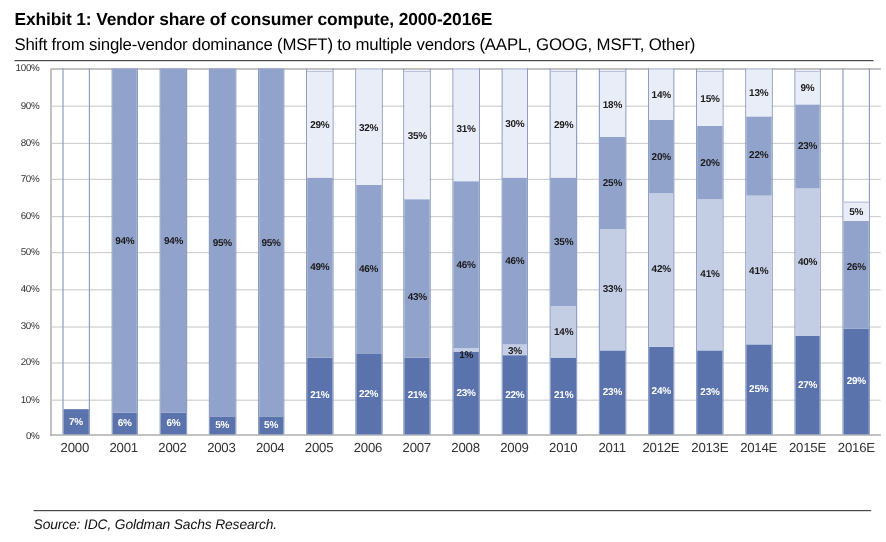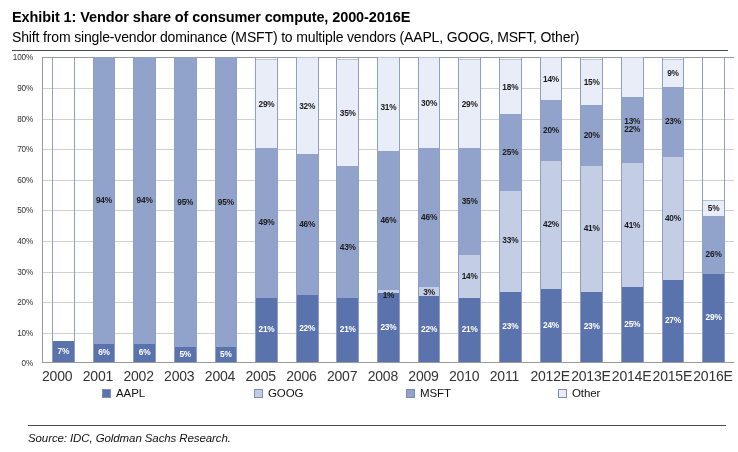--- a/index.html
+++ b/index.html
@@ -142,22 +142,22 @@
 
   .x-axis {
     position: absolute;
     left: 42px;
     right: 4px;
     top: 307px;
     display: flex;
   }
   .x-tick {
     flex: 1 1 0;
-    text-align: left;
-    font-size: 14px;
+    text-align: center;
+    font-size: 11px;
     color: #333;
     letter-spacing: -0.2px;
     padding-top: 4px;
     white-space: nowrap;
   }
 
   
   .legend {
     position: absolute;
     left: 42px;
@@ -435,21 +435,21 @@
               <div class="seg seg-aapl" style="height: 76.5px;">
                 <span class="seg-label light" style="top: 33.25px;">25%</span>
               </div>
               <div class="seg seg-goog" style="height: 125.46px;">
                 <span class="seg-label dark" style="top: 57.73px;">41%</span>
               </div>
               <div class="seg seg-msft" style="height: 67.32px;">
                 <span class="seg-label dark" style="top: 28.66px;">22%</span>
               </div>
               <div class="seg seg-other" style="height: 39.78px;">
-                <span class="seg-label dark" style="top: 14.89px; margin-top: 44px;">13%</span>
+                <span class="seg-label dark" style="top: 14.89px;">13%</span>
               </div>
             </div>
           </div>
           <div class="bar-col">
             <div class="bar">
               <div class="seg seg-aapl" style="height: 82.62px;">
                 <span class="seg-label light" style="top: 36.31px;">27%</span>
               </div>
               <div class="seg seg-goog" style="height: 122.4px;">
                 <span class="seg-label dark" style="top: 56.2px;">40%</span>
@@ -460,21 +460,21 @@
               <div class="seg seg-other" style="height: 27.54px;">
                 <span class="seg-label dark" style="top: 8.77px;">9%</span>
               </div>
             </div>
           </div>
           <div class="bar-col">
             <div class="bar">
               <div class="seg seg-aapl" style="height: 88.74px;">
                 <span class="seg-label light" style="top: 39.37px;">29%</span>
               </div>
-              <div class="seg seg-msft" style="height: 58px;">
+              <div class="seg seg-msft" style="height: 90px;">
                 <span class="seg-label dark" style="top: 34.78px;">26%</span>
               </div>
               <div class="seg seg-other" style="height: 15.3px;">
                 <span class="seg-label dark" style="top: 2.65px;">5%</span>
               </div>
             </div>
           </div>
         </div>
     </div>
     <div class="x-axis" id="x-axis">
@@ -489,38 +489,20 @@
         <div class="x-tick">2008</div>
         <div class="x-tick">2009</div>
         <div class="x-tick">2010</div>
         <div class="x-tick">2011</div>
         <div class="x-tick">2012E</div>
         <div class="x-tick">2013E</div>
         <div class="x-tick">2014E</div>
         <div class="x-tick">2015E</div>
         <div class="x-tick">2016E</div>
       </div>
-    <div class="legend" id="legend">
-        <div class="legend-item">
-          <span class="legend-swatch" style="background: rgb(90, 115, 173);"></span>
-          <span class="legend-label">AAPL</span>
-        </div>
-        <div class="legend-item">
-          <span class="legend-swatch" style="background: rgb(195, 205, 228);"></span>
-          <span class="legend-label">GOOG</span>
-        </div>
-        <div class="legend-item">
-          <span class="legend-swatch" style="background: rgb(146, 163, 203);"></span>
-          <span class="legend-label">MSFT</span>
-        </div>
-        <div class="legend-item">
-          <span class="legend-swatch" style="background: rgb(233, 237, 247);"></span>
-          <span class="legend-label">Other</span>
-        </div>
-      </div>
   </div>
 
   <div class="footer">
     <div class="footer-rule"></div>
     <div class="source">Source: IDC, Goldman Sachs Research.</div>
   </div>
 
 </div>
 
 </body></html>

